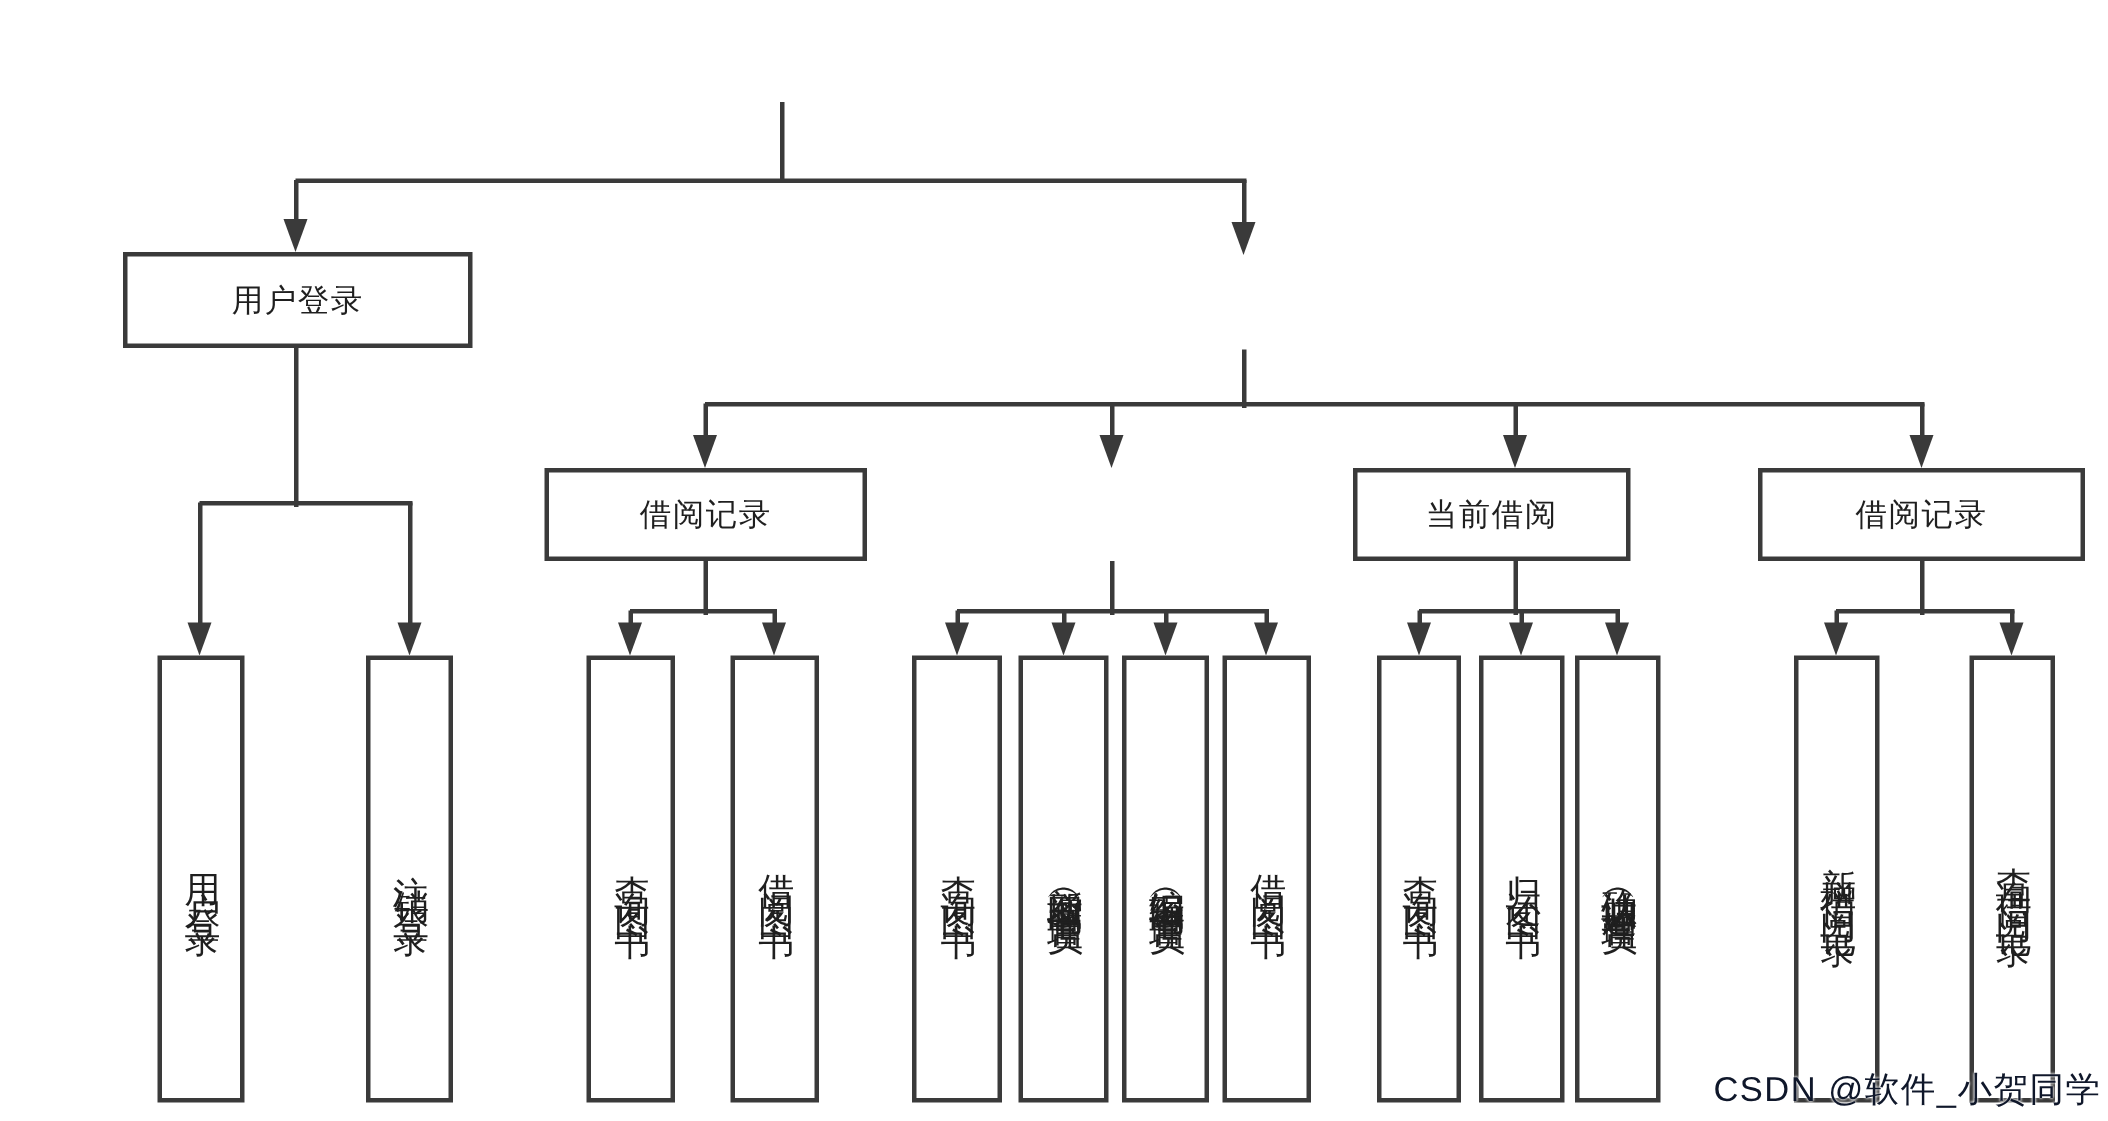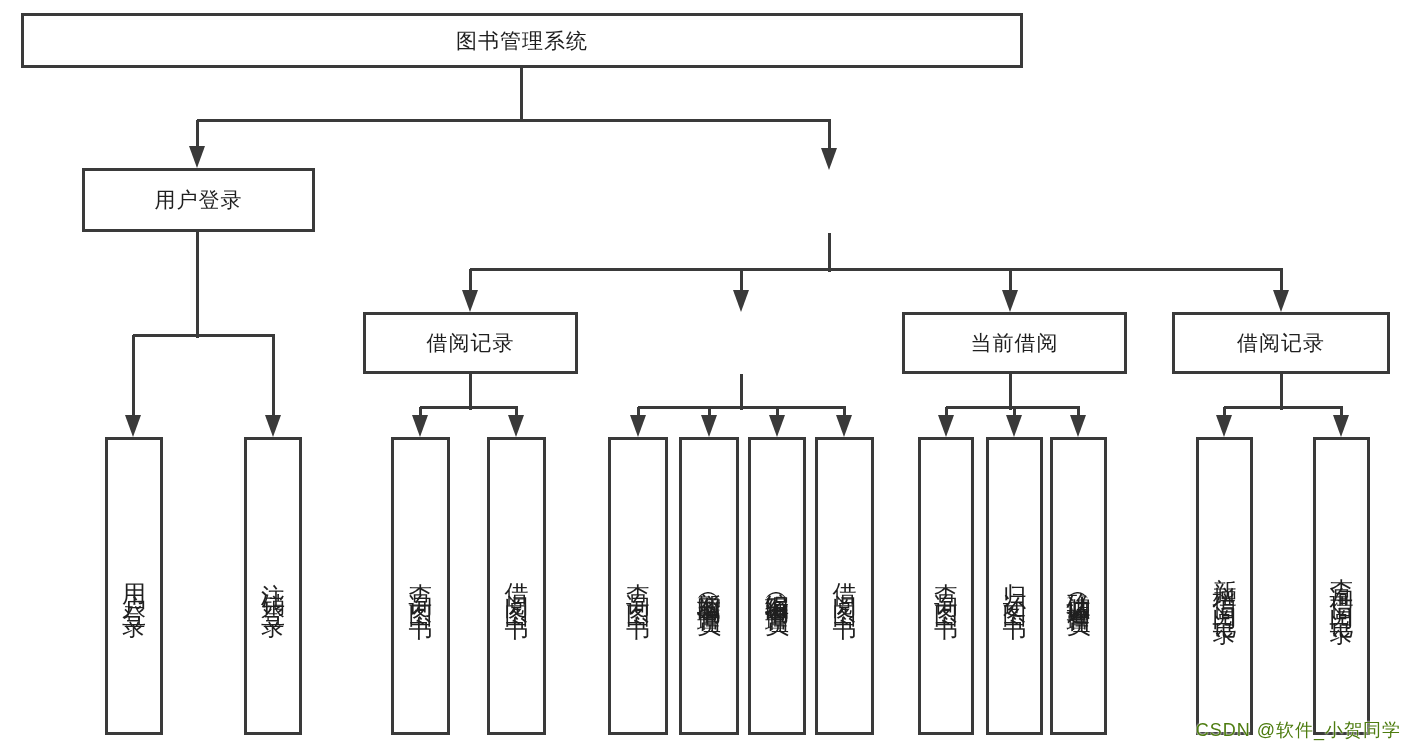--- a/index.html
+++ b/index.html
@@ -54,44 +54,41 @@
     width:0; height:0;
     border-left:8px solid transparent;
     border-right:8px solid transparent;
     border-top:22px solid #3a3a3a;
     z-index:1;
   }
   .watermark {
     position:absolute;
     right:4px;
     bottom:5px;
-    font-size:18px;
-    color:#4d7c0f;
+    font-size:23px;
+    color:#0f172a;
     letter-spacing:1px;
     text-shadow:0 0 2px #ffffff, 0 0 2px #ffffff;
     z-index:3;
   }
 </style>
 </head>
 <body>
 
 <div class="canvas">
 
-  <div class="box" style="left:21px; top:13px; width:1002px; height:55px;">
-    <span>图书管理系统</span>
-  </div>
 
   <div class="box" style="left:82px; top:168px; width:233px; height:64px;">
     <span>用户登录</span>
   </div>
 
   <div class="box" style="left:363px; top:312px; width:215px; height:62px;">
     <span>借阅记录</span>
   </div>
-  <div class="box" style="left:902px; top:312px; width:225px; height:62px;">
+  <div class="box" style="left:902px; top:312px; width:185px; height:62px;">
     <span>当前借阅</span>
   </div>
   <div class="box" style="left:1172px; top:312px; width:218px; height:62px;">
     <span>借阅记录</span>
   </div>
 
   <div class="vcol sp-wide" style="left:105px; top:437px; width:58px; height:298px;">
     <span>用户登录</span>
   </div>
   <div class="vcol sp-wide" style="left:244px; top:437px; width:58px; height:298px;">

